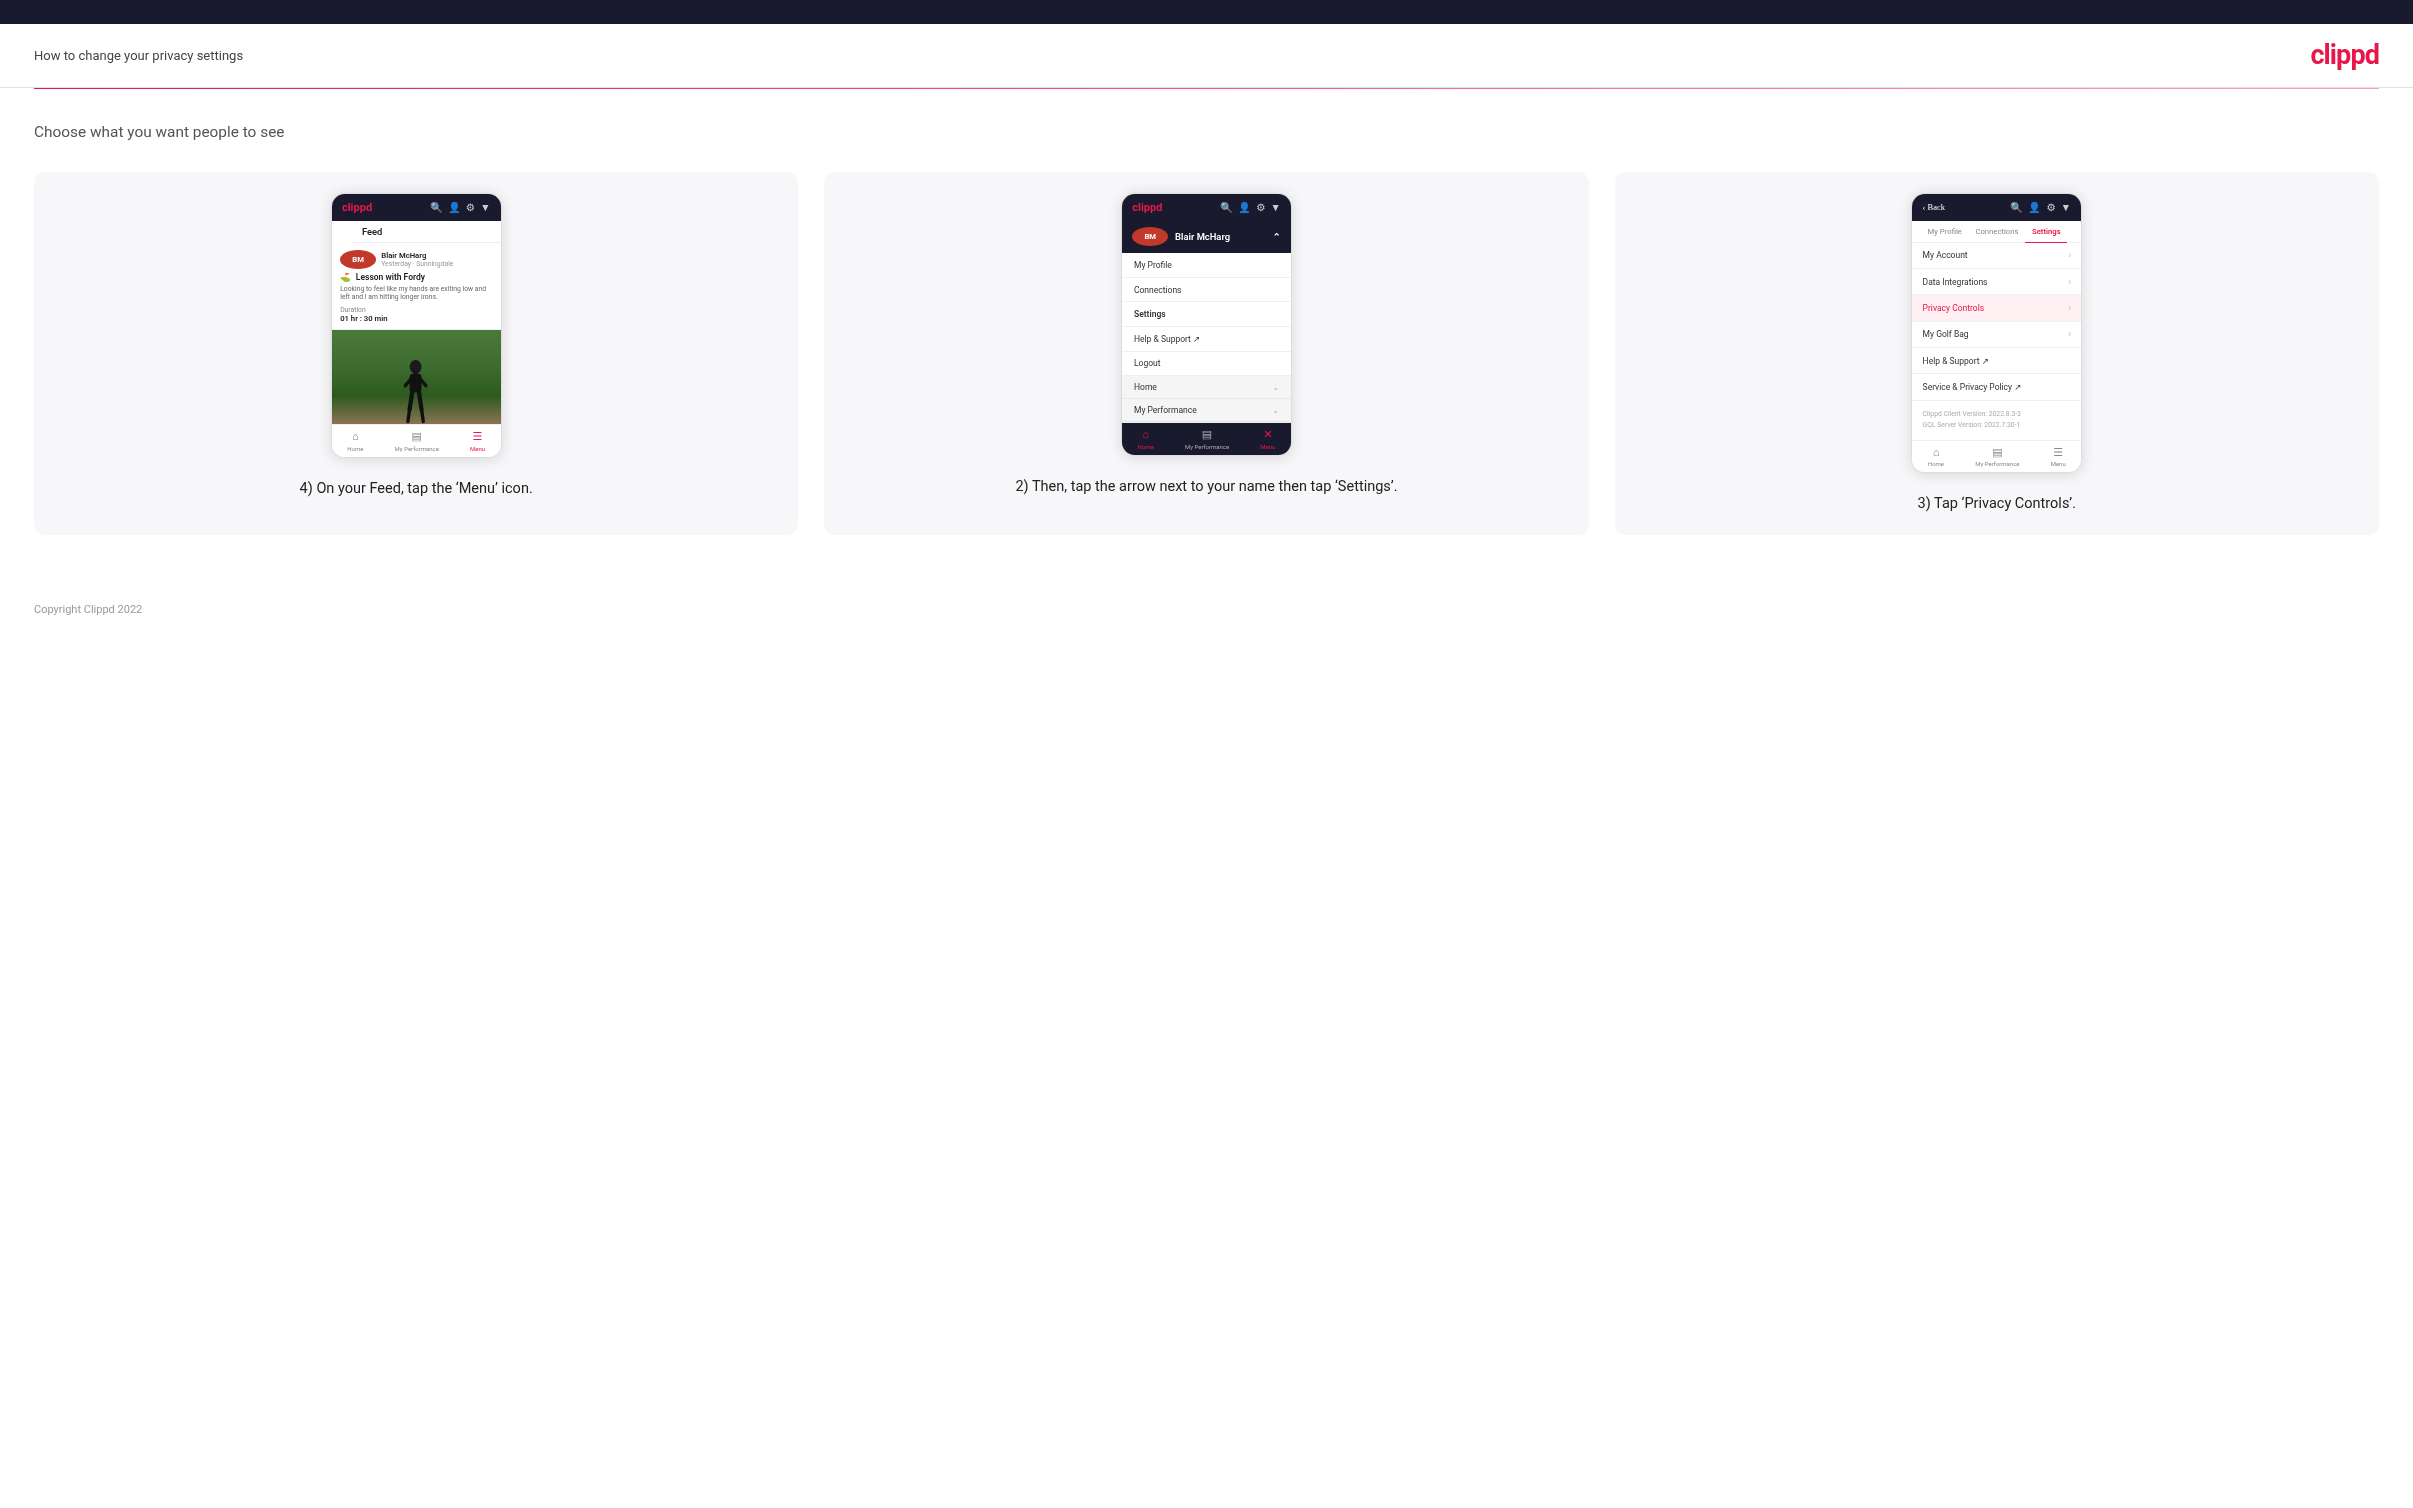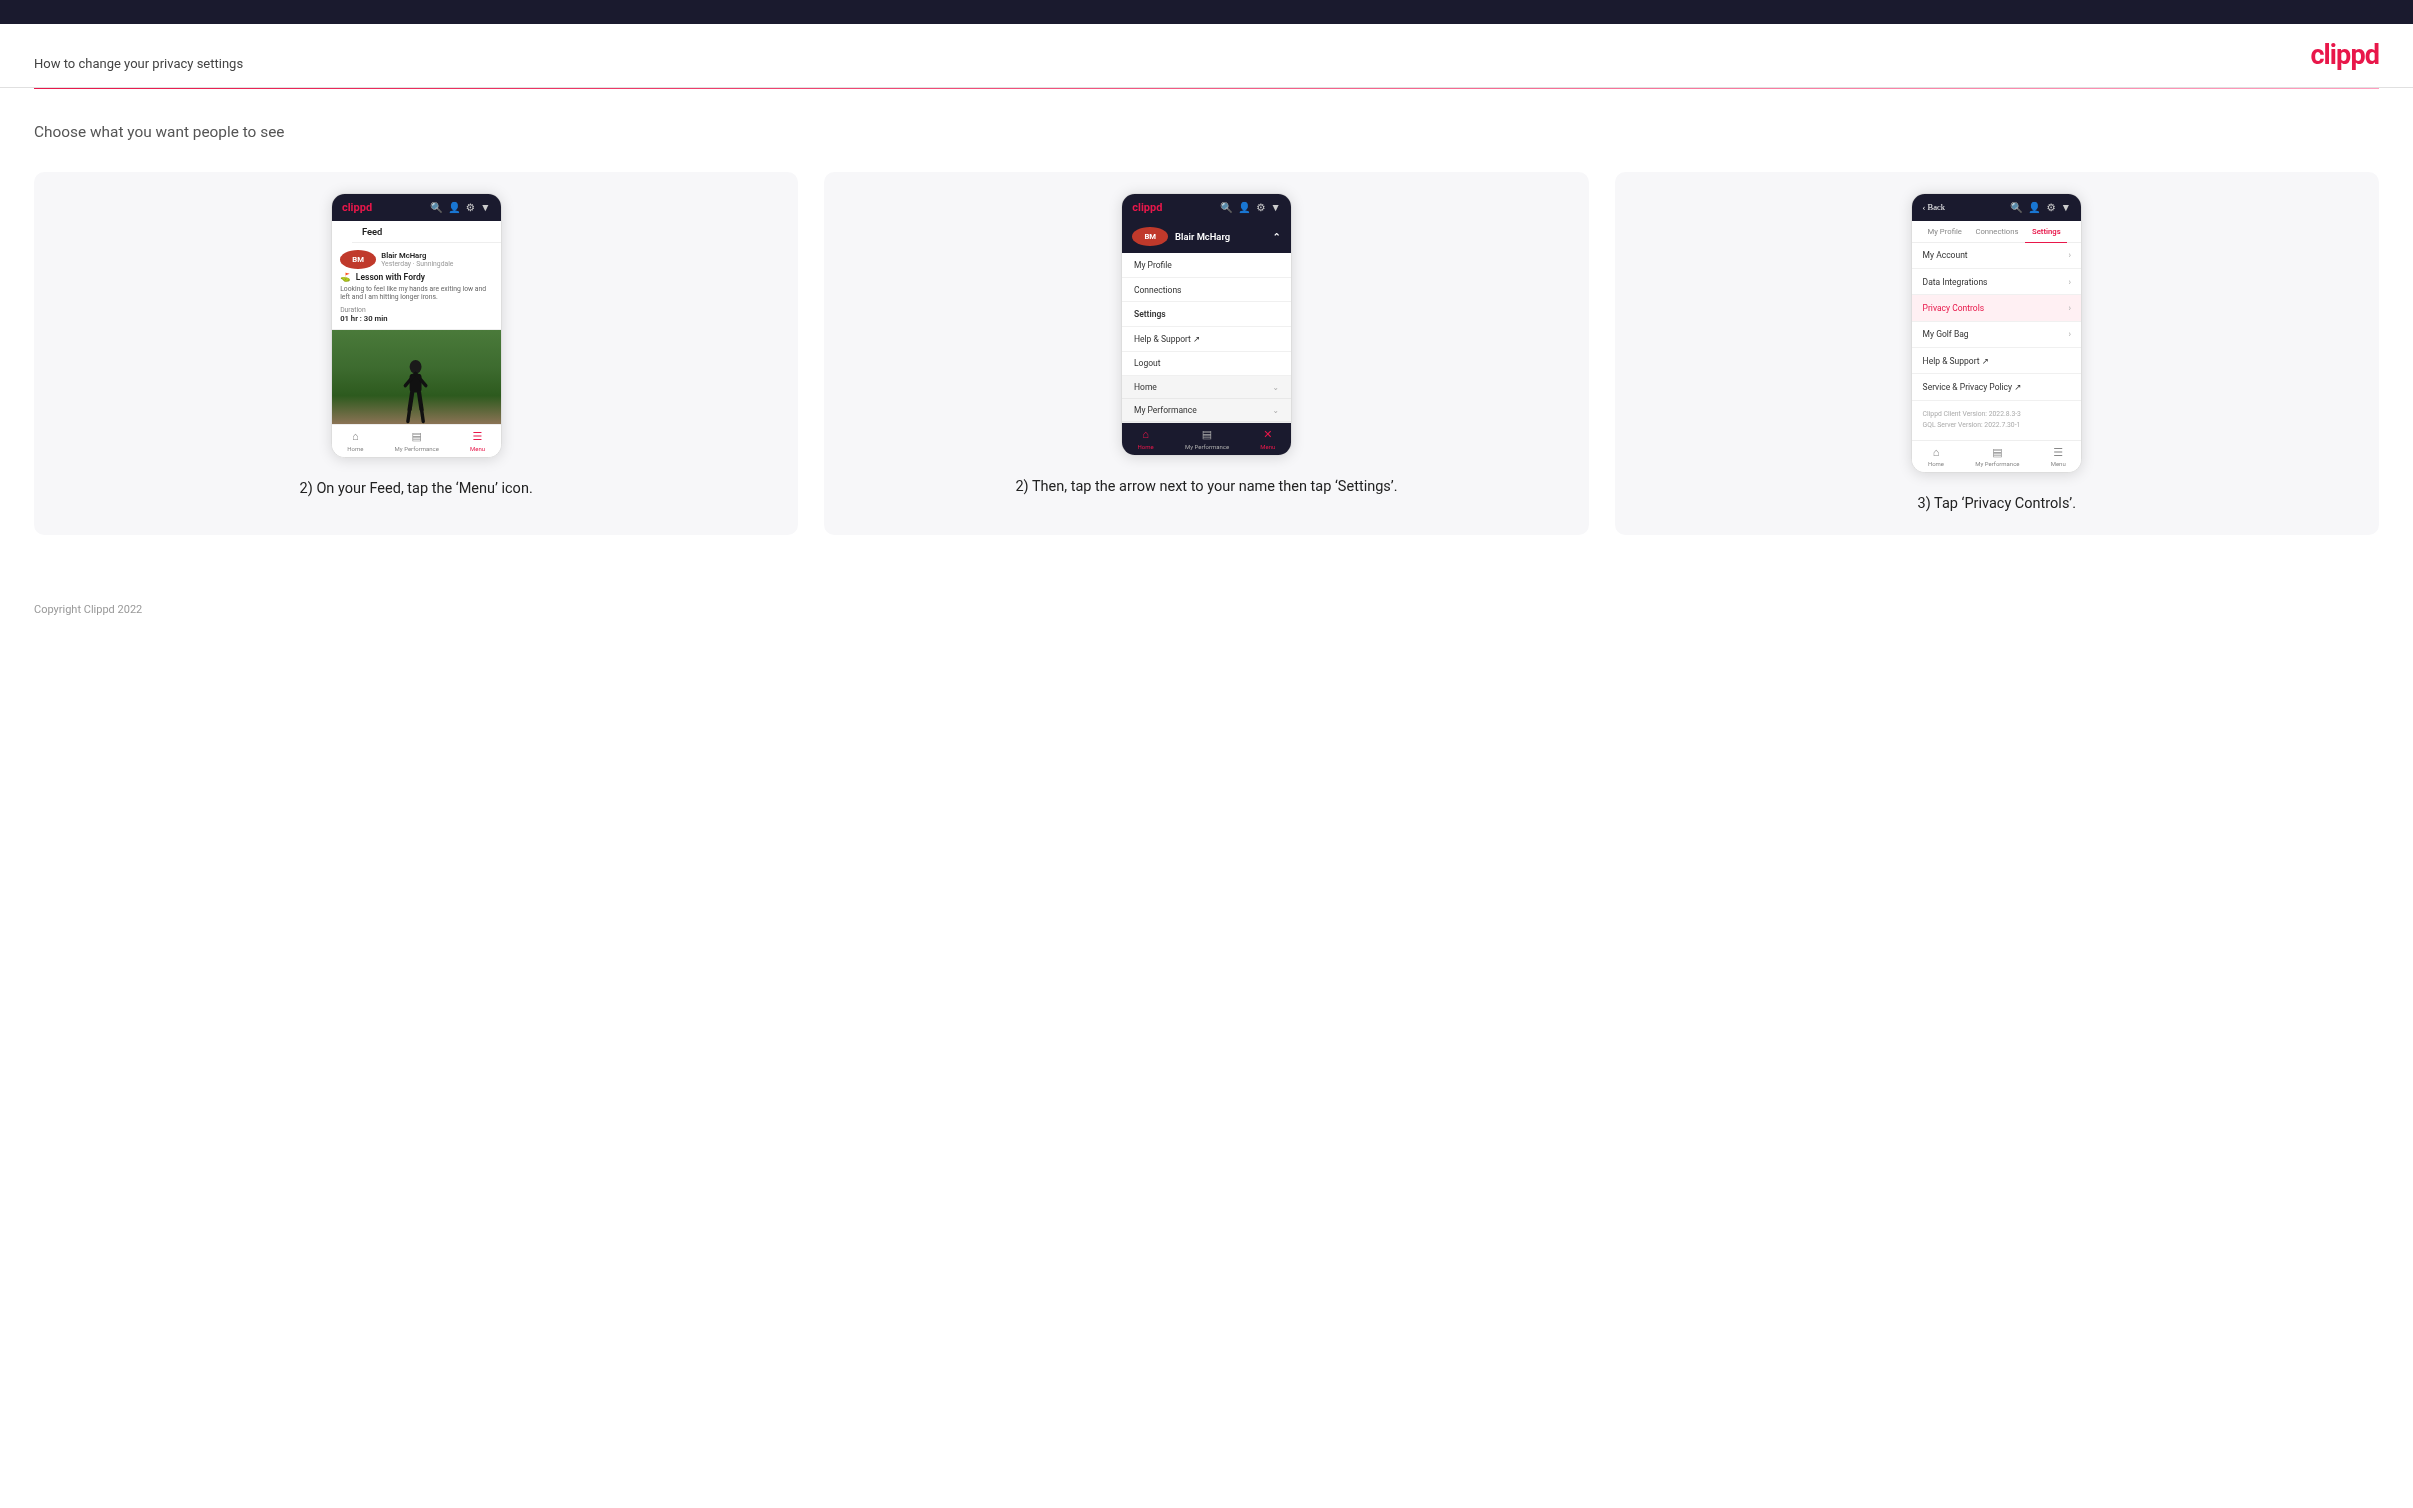--- a/index.html
+++ b/index.html
@@ -7,21 +7,21 @@
       font-family: -apple-system, BlinkMacSystemFont, 'Segoe UI', Roboto, sans-serif;
       background: #ffffff;
       color: #222;
     }
     .top-bar {
       background: #1a1a2e;
       height: 24px;
     }
     .header {
       display: flex;
-      align-items: flex-end;
+      align-items: center;
       justify-content: space-between;
       padding: 15.4px 34px;
       border-bottom: 0.9px solid #e0e0e0;
     }
     .header-title {
       font-size: 13px;
       color: #444;
     }
     .logo {
       font-size: 27px;
@@ -374,21 +374,21 @@
           <div class="nav-item">
             <span class="nav-icon">▤</span>
             <span>My Performance</span>
           </div>
           <div class="nav-item active">
             <span class="nav-icon">☰</span>
             <span>Menu</span>
           </div>
         </div>
       </div>
-      <p class="step-caption">2) On your Feed, tap the ‘Menu’ icon.</p>
+      <p class="step-caption">4) On your Feed, tap the ‘Menu’ icon.</p>
     </div>
 
     <div class="step-card">
       <div class="phone-mockup">
 
         <div class="phone-header">
           <span class="phone-logo">clippd</span>
           <div class="phone-icons">
             <span class="phone-icon">🔍</span>
             <span class="phone-icon">👤</span>

